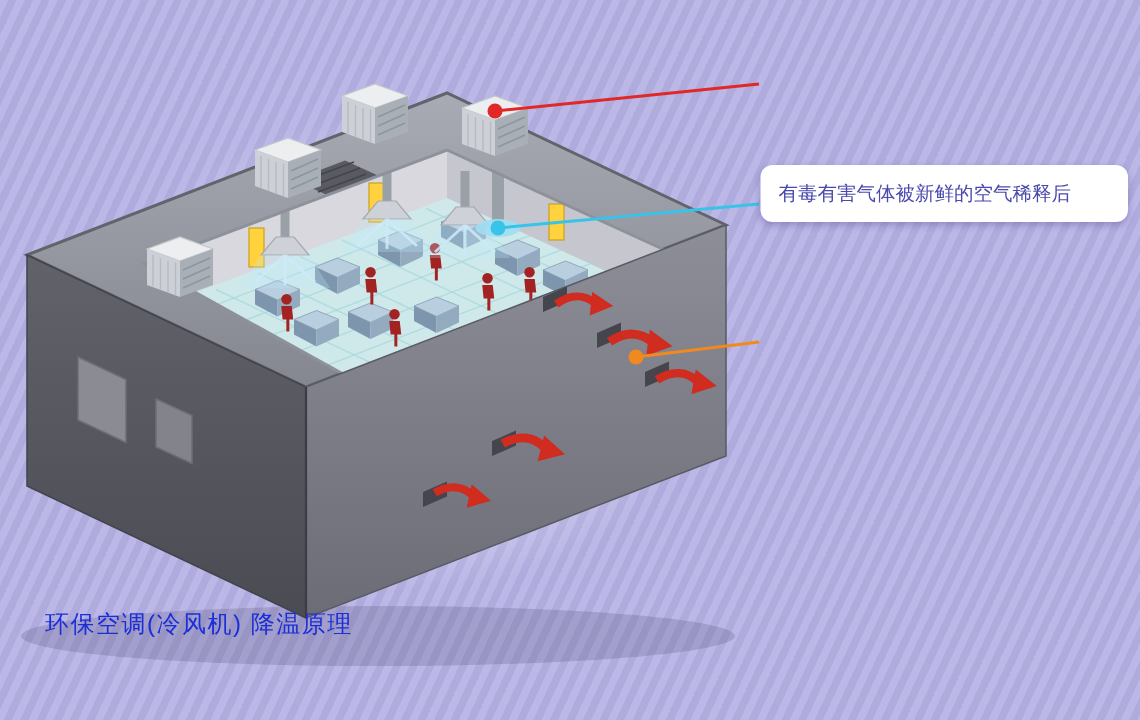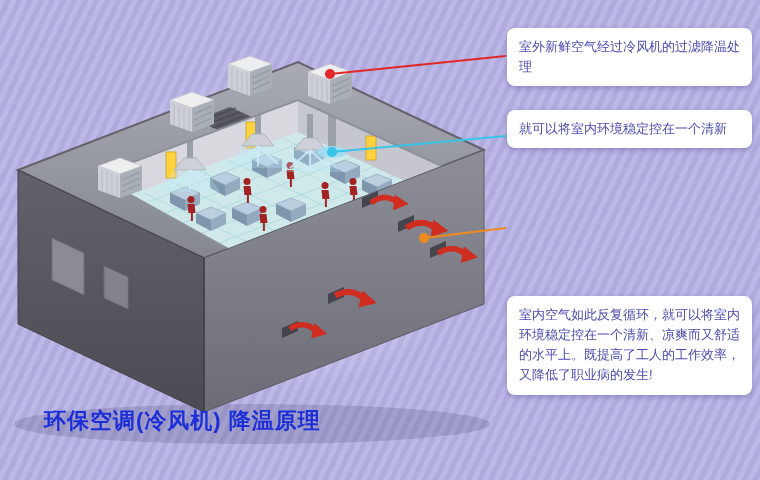--- a/index.html
+++ b/index.html
@@ -36,21 +36,21 @@
     font-size:13px;line-height:1.55;
     box-shadow:0 2px 5px rgba(70,60,140,0.35);
   }
   #callout-1{top:28px;}
   #callout-2{top:110px;}
   #callout-3{top:186px;}
   #callout-4{top:296px;}
   .page-title{
     position:absolute;left:30px;top:406px;z-index:3;
     color:var(--title-color);
-    font-size:22px;font-weight:bold;letter-spacing:1px;margin-left:14px;
+    font-size:16px;font-weight:normal;letter-spacing:1px;
   }
   
   .roof{fill:url(#roofGrad);stroke:#63636c;stroke-width:2;}
   .left-wall{fill:url(#leftWallGrad);stroke:#43434c;stroke-width:1;}
   .right-wall{fill:url(#rightWallGrad);stroke:#5a5a63;stroke-width:1;}
   .floor{fill:#cfe9ea;}
   .grid-line{stroke:#a7d8dc;stroke-width:1;opacity:0.75;}
   .wall-bl{fill:#d8d8de;}
   .wall-br{fill:#c6c6ce;}
   .conn{stroke-width:2;fill:none;}
@@ -222,25 +222,19 @@
     <g>
       <line class="conn conn-red" x1="330" y1="74" x2="506" y2="56"></line>
       <circle class="dot-red" cx="330" cy="74" r="5"></circle>
       <line class="conn conn-cyan" x1="332" y1="152" x2="506" y2="136"></line>
       <circle class="dot-cyan" cx="332" cy="152" r="5"></circle>
       <line class="conn conn-orange" x1="424" y1="238" x2="506" y2="228"></line>
       <circle class="dot-orange" cx="424" cy="238" r="5"></circle>
     </g>
   </svg>
 
-  <div class="callout" id="callout-1">
-    <span>室外新鲜空气经过冷风机的过滤降温处理</span>
+  <div class="callout" id="callout-2">
+    <span>有毒有害气体被新鲜的空气稀释后</span>
   </div>
-  <div class="callout" id="callout-2">
-    <span>就可以将室内环境稳定控在一个清新</span>
-  </div>
-  <div class="callout" id="callout-4">
-    <span>室内空气如此反复循环，就可以将室内环境稳定控在一个清新、凉爽而又舒适的水平上。既提高了工人的工作效率，又降低了职业病的发生!</span>
-  </div>
 
   <div class="page-title">环保空调(冷风机)  降温原理</div>
 
 </div>
 
 </body></html>

